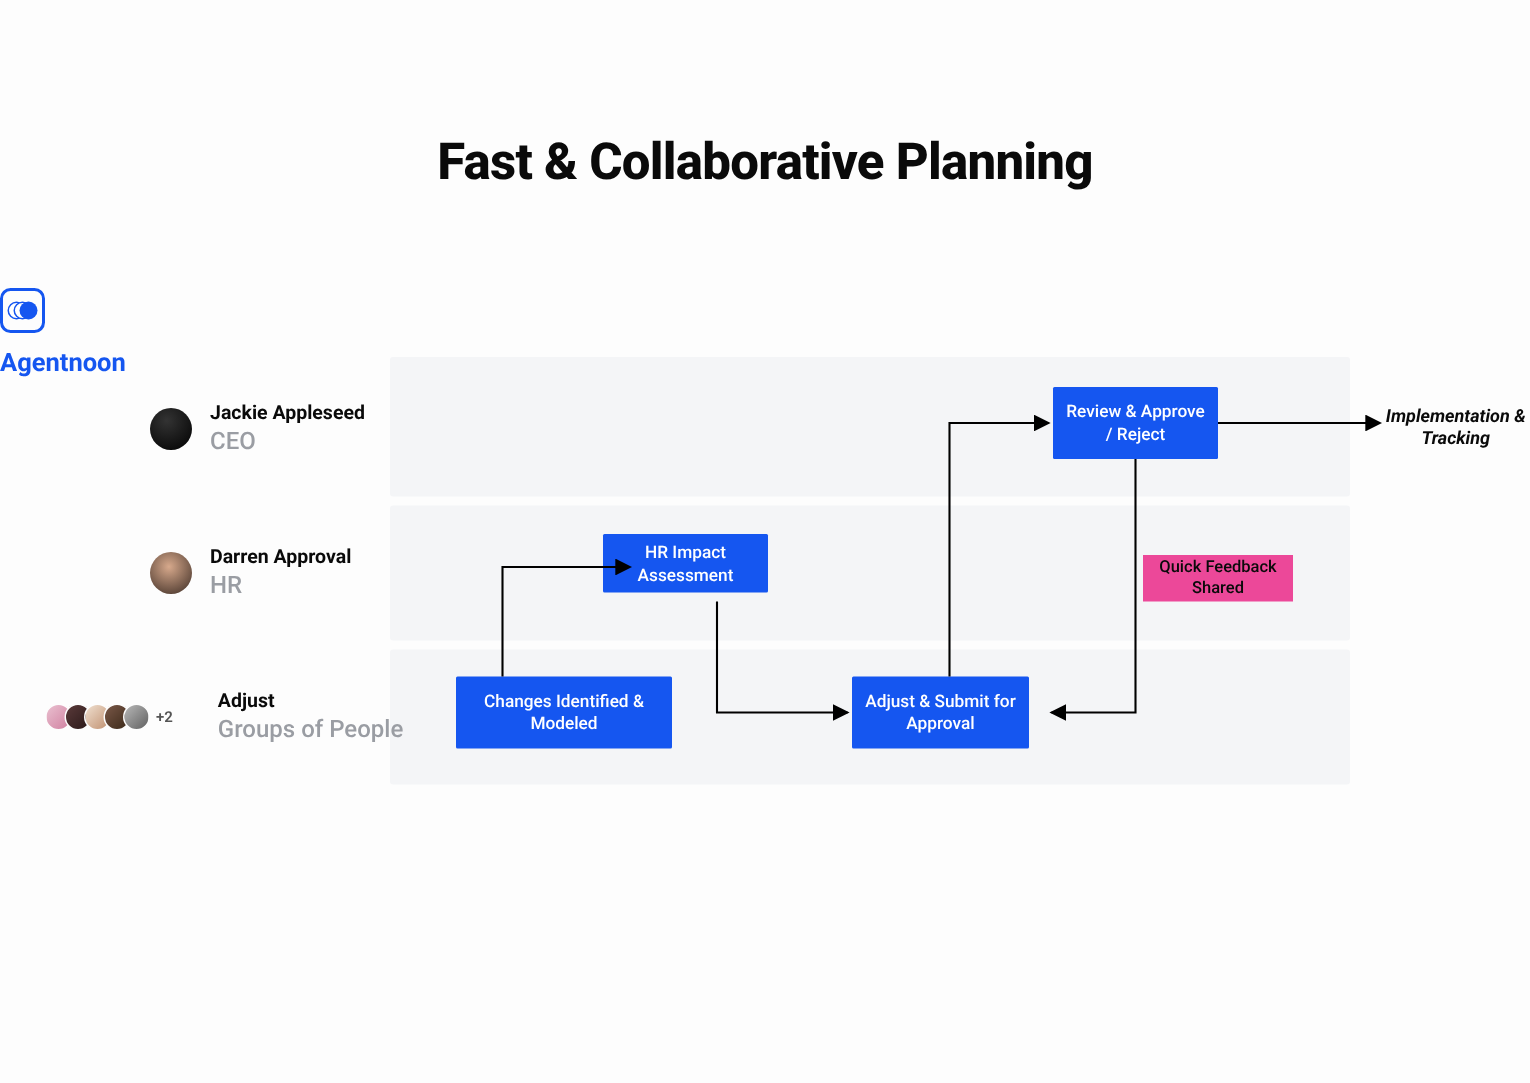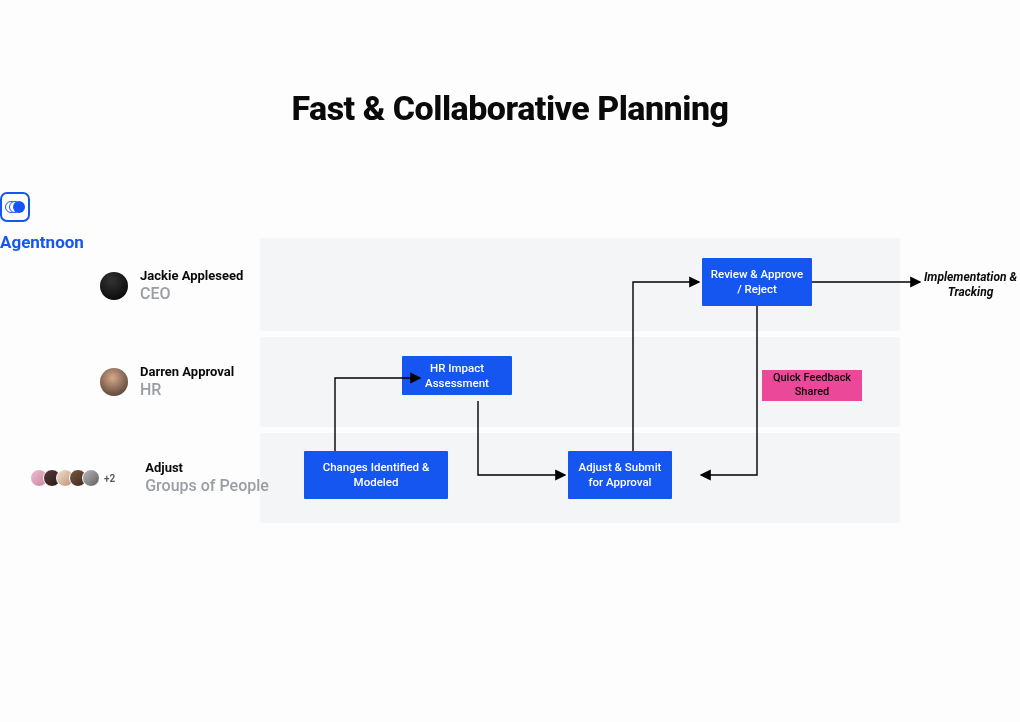--- a/index.html
+++ b/index.html
@@ -191,21 +191,21 @@
     <span class="plus">+2</span>
   </div>
   <div class="role-text" style="margin-left:18px;">
     <div class="name">Adjust</div>
     <div class="sub">Groups of People</div>
   </div>
 </div>
 
 <div class="node" style="left:275px; top:451px; width:144px; height:48px;margin-left:29px;">Changes Identified &amp; Modeled</div>
 <div class="node" style="left:402px; top:356px; width:110px; height:39px;">HR Impact Assessment</div>
-<div class="node" style="left:568px; top:451px; width:104px; height:48px;">Adjust &amp; Submit for Approval</div>
+<div class="node" style="left:568px; top:451px; width:118px; height:48px;">Adjust &amp; Submit for Approval</div>
 <div class="node" style="left:702px; top:258px; width:110px; height:48px;">Review &amp; Approve / Reject</div>
 
 <div class="feedback-label" style="left:762px; top:370px; width:100px;">Quick Feedback Shared</div>
 
 <div class="out-label" style="left:923px; top:270px; width:95px;font-style:italic;">Implementation &amp; Tracking</div>
 
 <svg class="arrows">
   <defs>
     <marker id="ah" markerWidth="8" markerHeight="8" refX="7" refY="4" orient="auto">
       <path d="M0,0 L8,4 L0,8 Z" fill="#000"></path>

